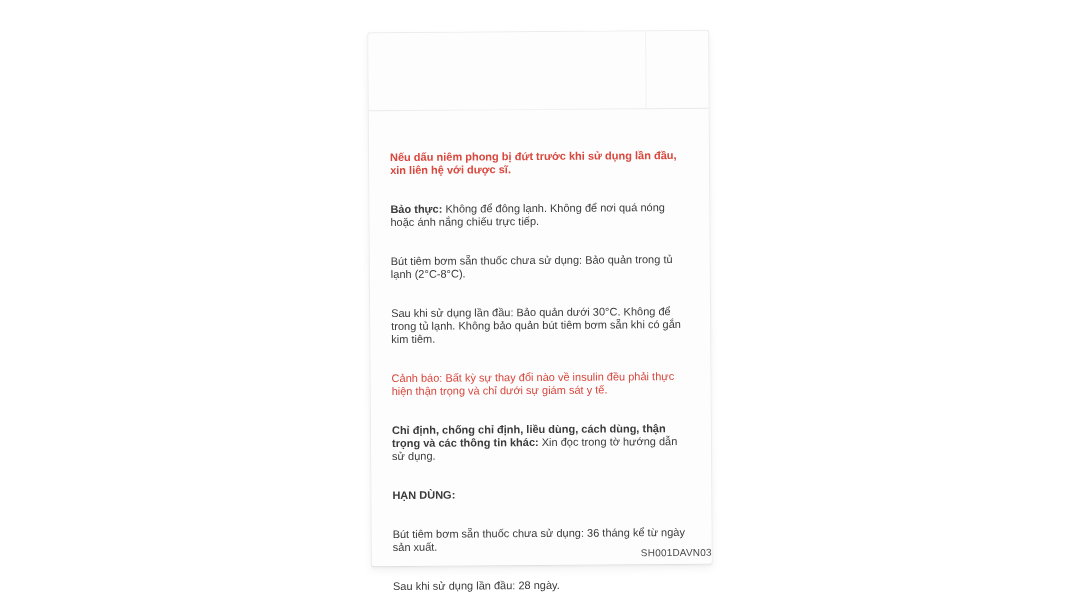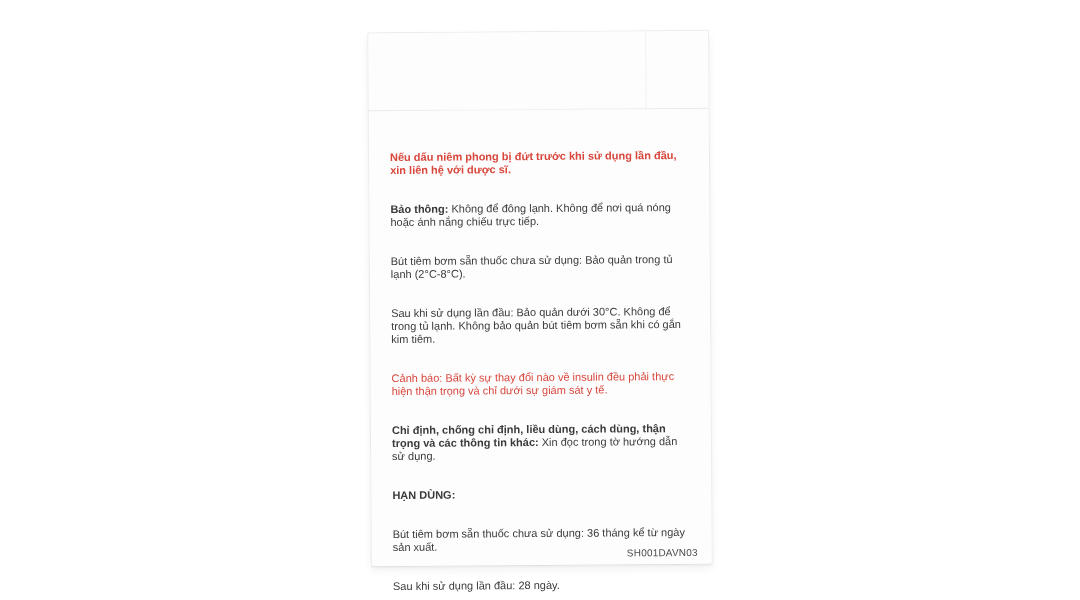--- a/index.html
+++ b/index.html
@@ -37,38 +37,38 @@
     width: 314px;
     color: #3a3a3a;
     font-size: 11px;
     line-height: 13px;
     white-space: pre-line;
   }
   .text-col p { margin: 0; }
   .b { font-weight: 700; }
   .red { color: #d8463c; }
   .batch {
-    position: absolute; right: 14px; bottom: 6px;
+    position: absolute; right: 0; bottom: 6px;
     font-size: 10px; color: #4a4a4a; letter-spacing: 0.2px;
     white-space: nowrap;
   }
 </style>
 </head>
 <body>
 
 <div class="box">
   <div class="crease"></div>
   <div class="fold-v"></div>
 
   <div class="text-col">
 
     <p class="red b">Nếu dấu niêm phong bị đứt trước khi sử dụng lần đầu,
 xin liên hệ với dược sĩ.</p>
 
-    <p><span class="b">Bảo thông: </span><span>Không để đông lạnh. Không để nơi quá nóng
+    <p><span class="b">Bảo thực: </span><span>Không để đông lạnh. Không để nơi quá nóng
 hoặc ánh nắng chiếu trực tiếp.</span></p>
 
     <p>Bút tiêm bơm sẵn thuốc chưa sử dụng: Bảo quản trong tủ
 lạnh (2°C-8°C).</p>
 
     <p>Sau khi sử dụng lần đầu: Bảo quản dưới 30°C. Không để
 trong tủ lạnh. Không bảo quản bút tiêm bơm sẵn khi có gắn
 kim tiêm.</p>
 
     <p class="red">Cảnh báo: Bất kỳ sự thay đổi nào về insulin đều phải thực

